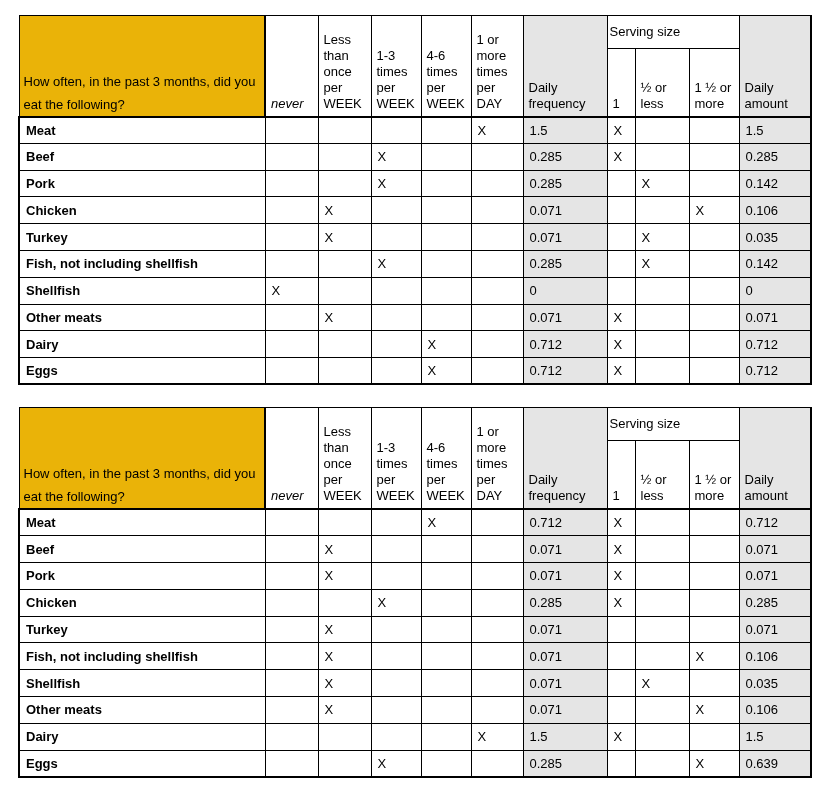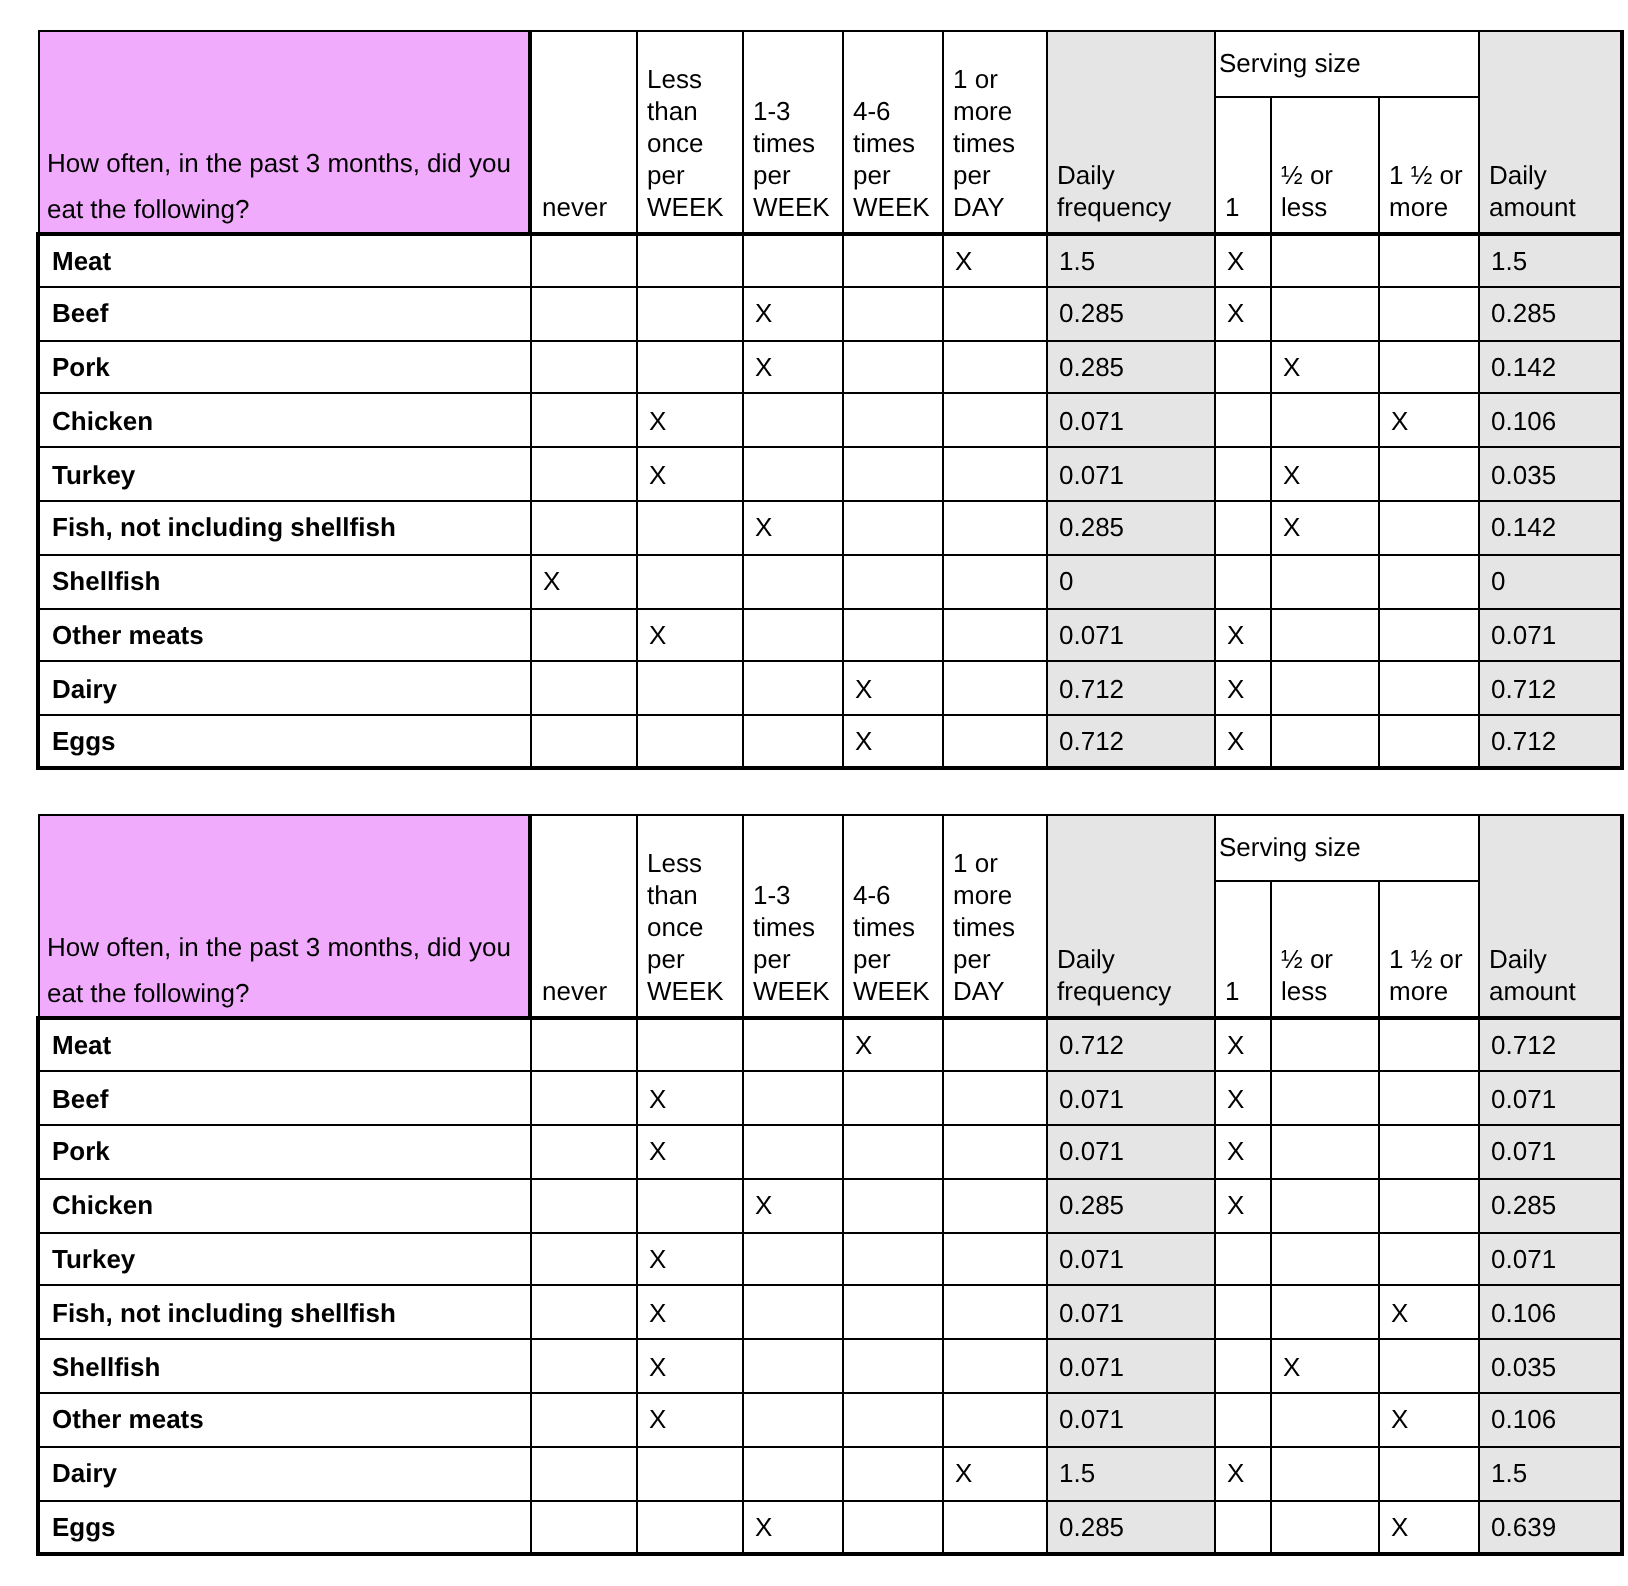--- a/index.html
+++ b/index.html
@@ -41,27 +41,27 @@
     vertical-align: bottom;
     padding: 2px 3px 4px 5px;
     line-height: 16px;
     border-top-width: 2px;
   }
   thead tr.h2 th { border-top-width: 1px; }
   thead th.serving-head {
     vertical-align: middle;
     padding: 2px;
   }
-  thead th.b-left  { border-left-width: 2px; }
+  thead th.b-left  { border-left-width: 2px; font-style: italic; }
   thead th.b-right { border-right-width: 2px; }
 
   
   td.qcell {
     border: none;
-    background: #f0abfc;
+    background: #eab308;
     font-size: 18px;
     line-height: 23px;
     vertical-align: bottom;
     padding: 0 2px 0 4px;
   }
 
   
   tbody tr { height: 26.8px; }
   tbody td {
     vertical-align: middle;

